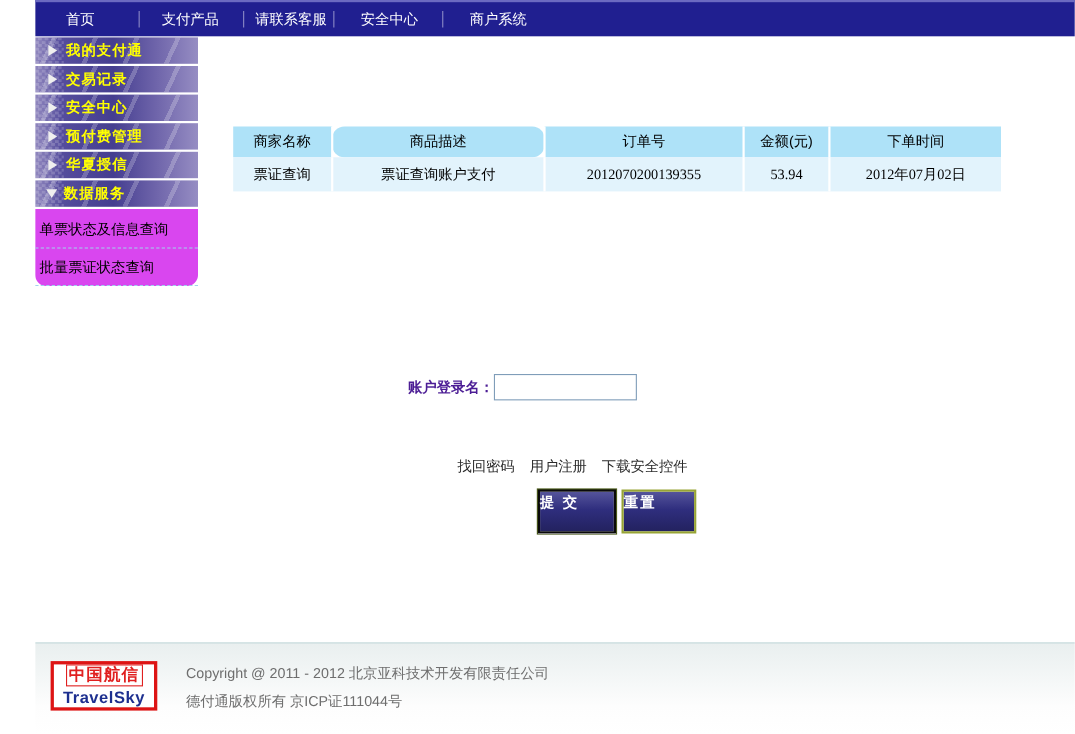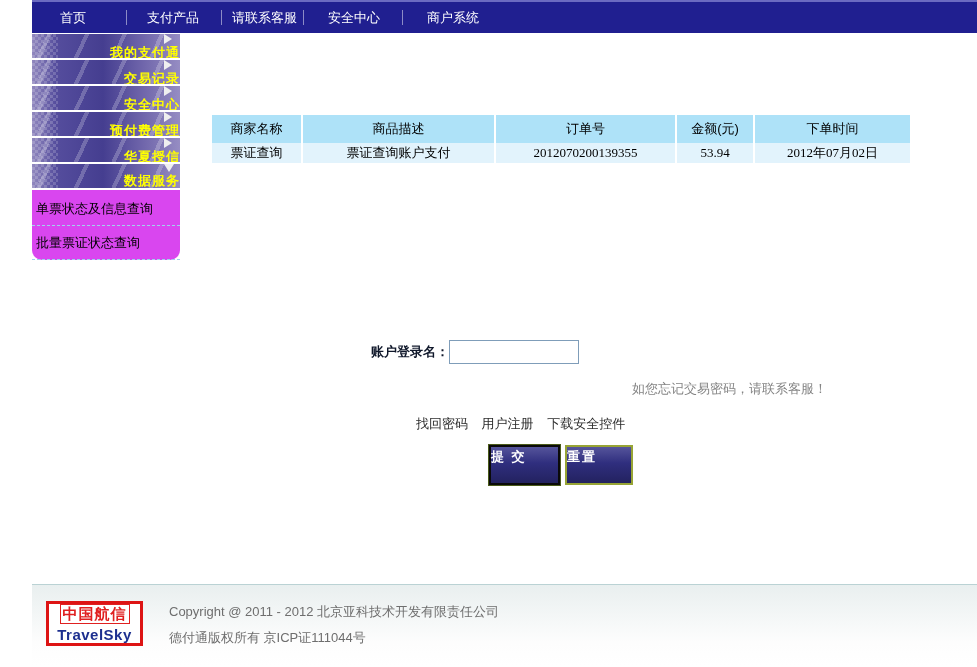--- a/index.html
+++ b/index.html
@@ -16,23 +16,23 @@
   .nav-item.n1 { margin-right:22px; }
   .nav-sep.s1 { margin-right:10px; }
   .nav-item.n2 { margin-right:6px; }
   .nav-sep.s2 { margin-right:24px; }
   .nav-item.n3 { margin-right:22px; }
   .nav-sep.s3 { margin-right:24px; }
 
   
   .sidebar { position:absolute; left:0; top:34px; width:148px; }
   .side-btn { position:relative; width:148px; height:24px; margin-bottom:2px; cursor:pointer;
-    display:flex; align-items:flex-end;
+    display:flex; align-items:center;
     background:linear-gradient(90deg,#9289bf 0%,#554d9d 16%,#453e90 48%,#6e64aa 74%,#968dc3 100%);
-    overflow:hidden;flex-direction:column; }
+    overflow:hidden; }
   .side-btn::before { content:""; position:absolute; inset:0;
     background:repeating-linear-gradient(115deg, rgba(255,255,255,0) 0 14px, rgba(255,255,255,.22) 14px 18px, rgba(255,255,255,0) 18px 34px);
     pointer-events:none; }
   .side-btn::after { content:""; position:absolute; left:0; top:0; width:26px; height:100%;
     background:repeating-conic-gradient(rgba(255,255,255,.35) 0 25%, rgba(255,255,255,0) 0 50%) 0 0/6px 6px; opacity:.5; pointer-events:none; }
   .tri-right { width:0; height:0; margin:0 8px 0 12px; z-index:1;
     border-left:8px solid #efefef; border-top:5px solid transparent; border-bottom:5px solid transparent; }
   .tri-down { width:0; height:0; margin:0 6px 0 10px; z-index:1;
     border-top:8px solid #efefef; border-left:5px solid transparent; border-right:5px solid transparent; }
   .side-label { color:#ffff00; font-size:13px; font-weight:bold; z-index:1; letter-spacing:1px; }
@@ -40,29 +40,29 @@
   .submenu { position:absolute; left:0; top:156px; width:148px; background:#d946ef;
     border-radius:0 0 10px 10px; padding-top:2px; }
   .submenu-item { height:34px; line-height:33px; padding-left:4px; font-size:13px; color:#000;
     border-bottom:1px dashed #9fd4ec; cursor:pointer; }
 
   
   .order-table { position:absolute; left:180px; top:115px; width:698px; border-collapse:collapse; }
   .order-table td { text-align:center; font-size:13px; color:#000; border-right:2px solid #fff; }
   .order-table td:last-child { border-right:none; }
   .order-table tr.head td { background:#aee2f8; height:28px; }
-  .order-table tr.body td { background:#e2f3fc; height:20px; }
-  .c0{width:93px;} .c1{width:200px;} .c2{width:184px;} .c3{width:80px;} .c4{width:161px;}
+  .order-table tr.body td { background:#e2f3fc; height:31px; }
+  .c0{width:93px;} .c1{width:200px;border-radius:11px;} .c2{width:184px;} .c3{width:80px;} .c4{width:161px;}
   .serif-cell { font-family:"Liberation Serif","DejaVu Serif",serif; font-size:13px; }
 
   
   .form-row { position:absolute; display:flex; align-items:center; }
   .row-login { left:287px; top:340px; }
   .row-pass  { left:287px; top:375px; }
-  .f-label { width:130px; text-align:right; font-size:13px; font-weight:bold; color:#0f172a; }
+  .f-label { width:130px; text-align:right; font-size:13px; font-weight:bold; color:#4c1d95; }
   .f-input { width:130px; height:24px; margin-left:0; border:1px solid #7f9db9; background:#fff;
     font-size:13px; padding:0 4px; outline:none; }
   .pass-wrap { position:relative; width:130px; height:24px; }
   .pass-wrap .f-input { width:130px; padding-right:26px; }
   .kbd-icon { position:absolute; right:4px; top:4px; width:19px; height:15px; cursor:pointer; }
   .hint { position:absolute; left:600px; top:380px; font-size:13px; color:#848484; white-space:nowrap; }
 
   .links-row { position:absolute; left:0; top:415px; width:977px; text-align:center; font-size:13px; color:#2b2b2b; }
   .links-row span { margin:0 5px; cursor:pointer; }
 
@@ -147,21 +147,20 @@
       <td class="serif-cell">2012年07月02日</td>
     </tr>
   </tbody>
     </table>
 
   <div class="form-row row-login">
     <span class="f-label">账户登录名：</span>
     <input class="f-input" type="text" value="" style="">
   </div>
 
-  <div class="hint">如您忘记交易密码，请联系客服！</div>
 
   <div class="links-row">
     <span>找回密码</span>
     <span>用户注册</span>
     <span>下载安全控件</span>
   </div>
 
   <div class="btn-row">
     <div class="btn btn-submit">提 交</div>
     <div class="btn btn-reset">重置</div>

